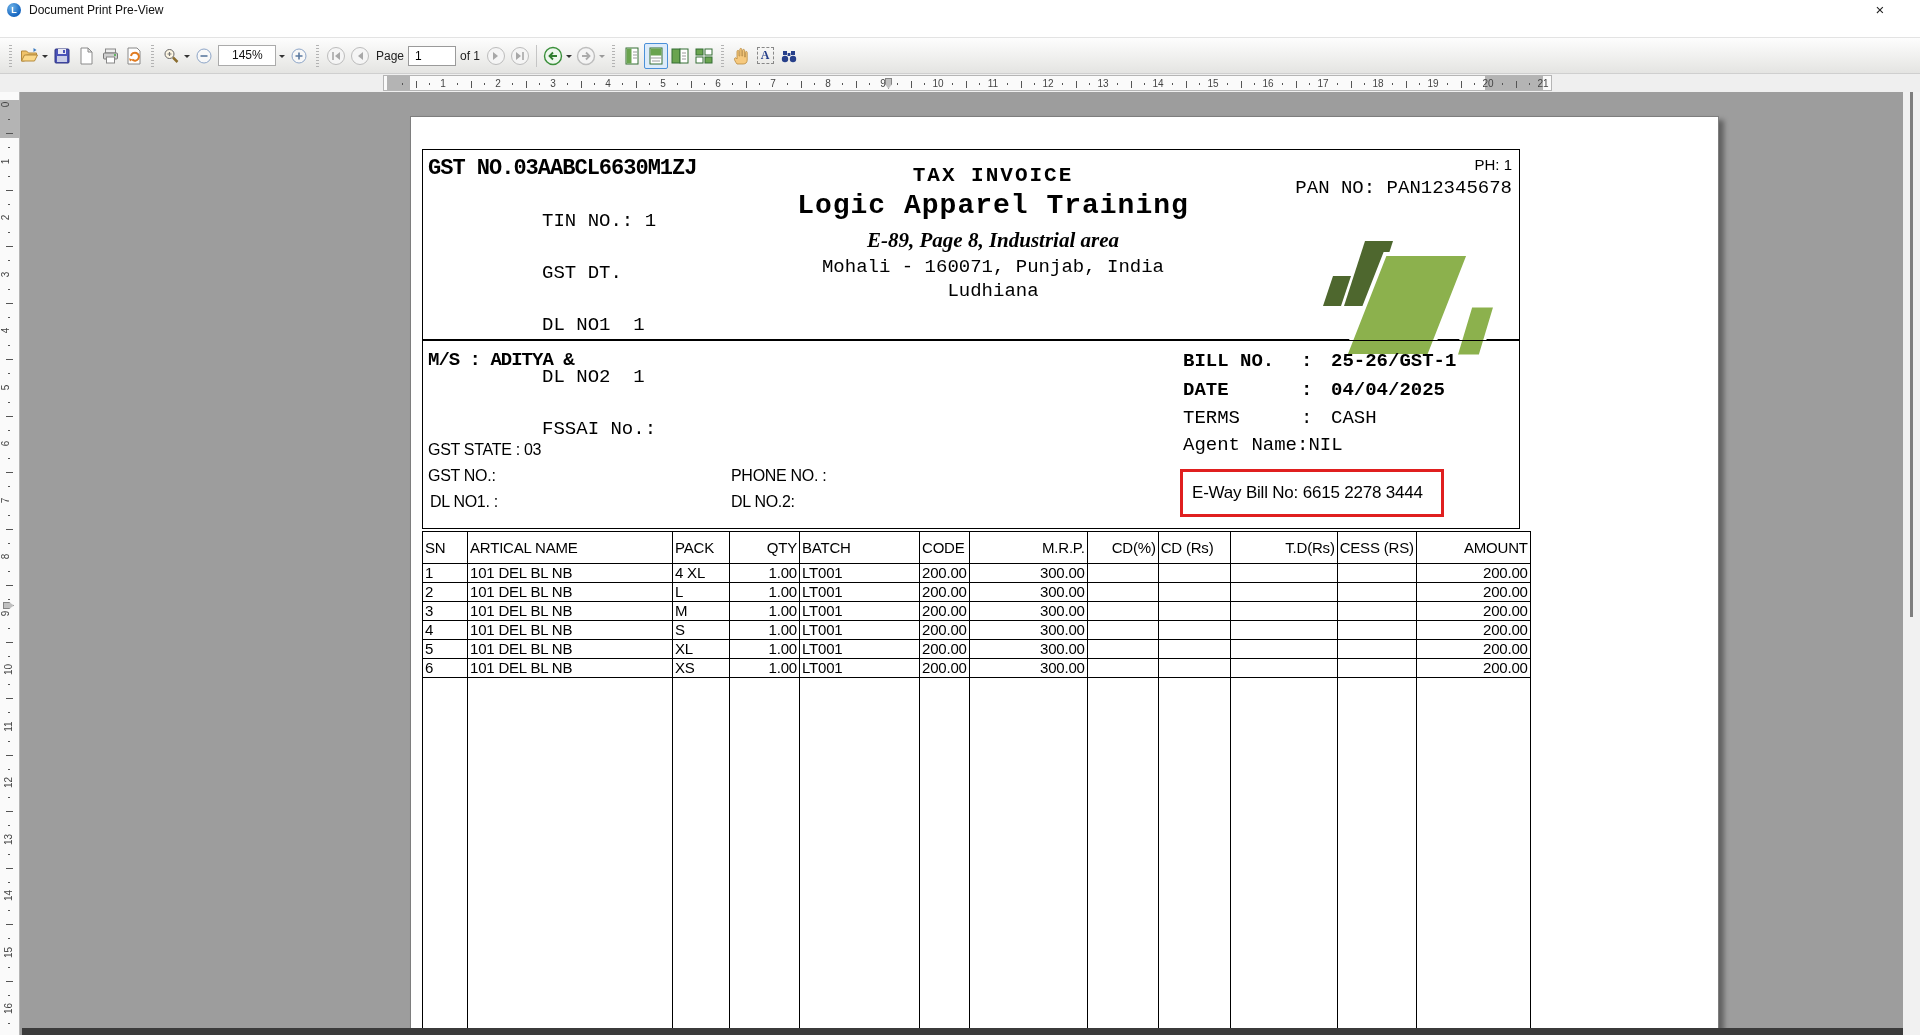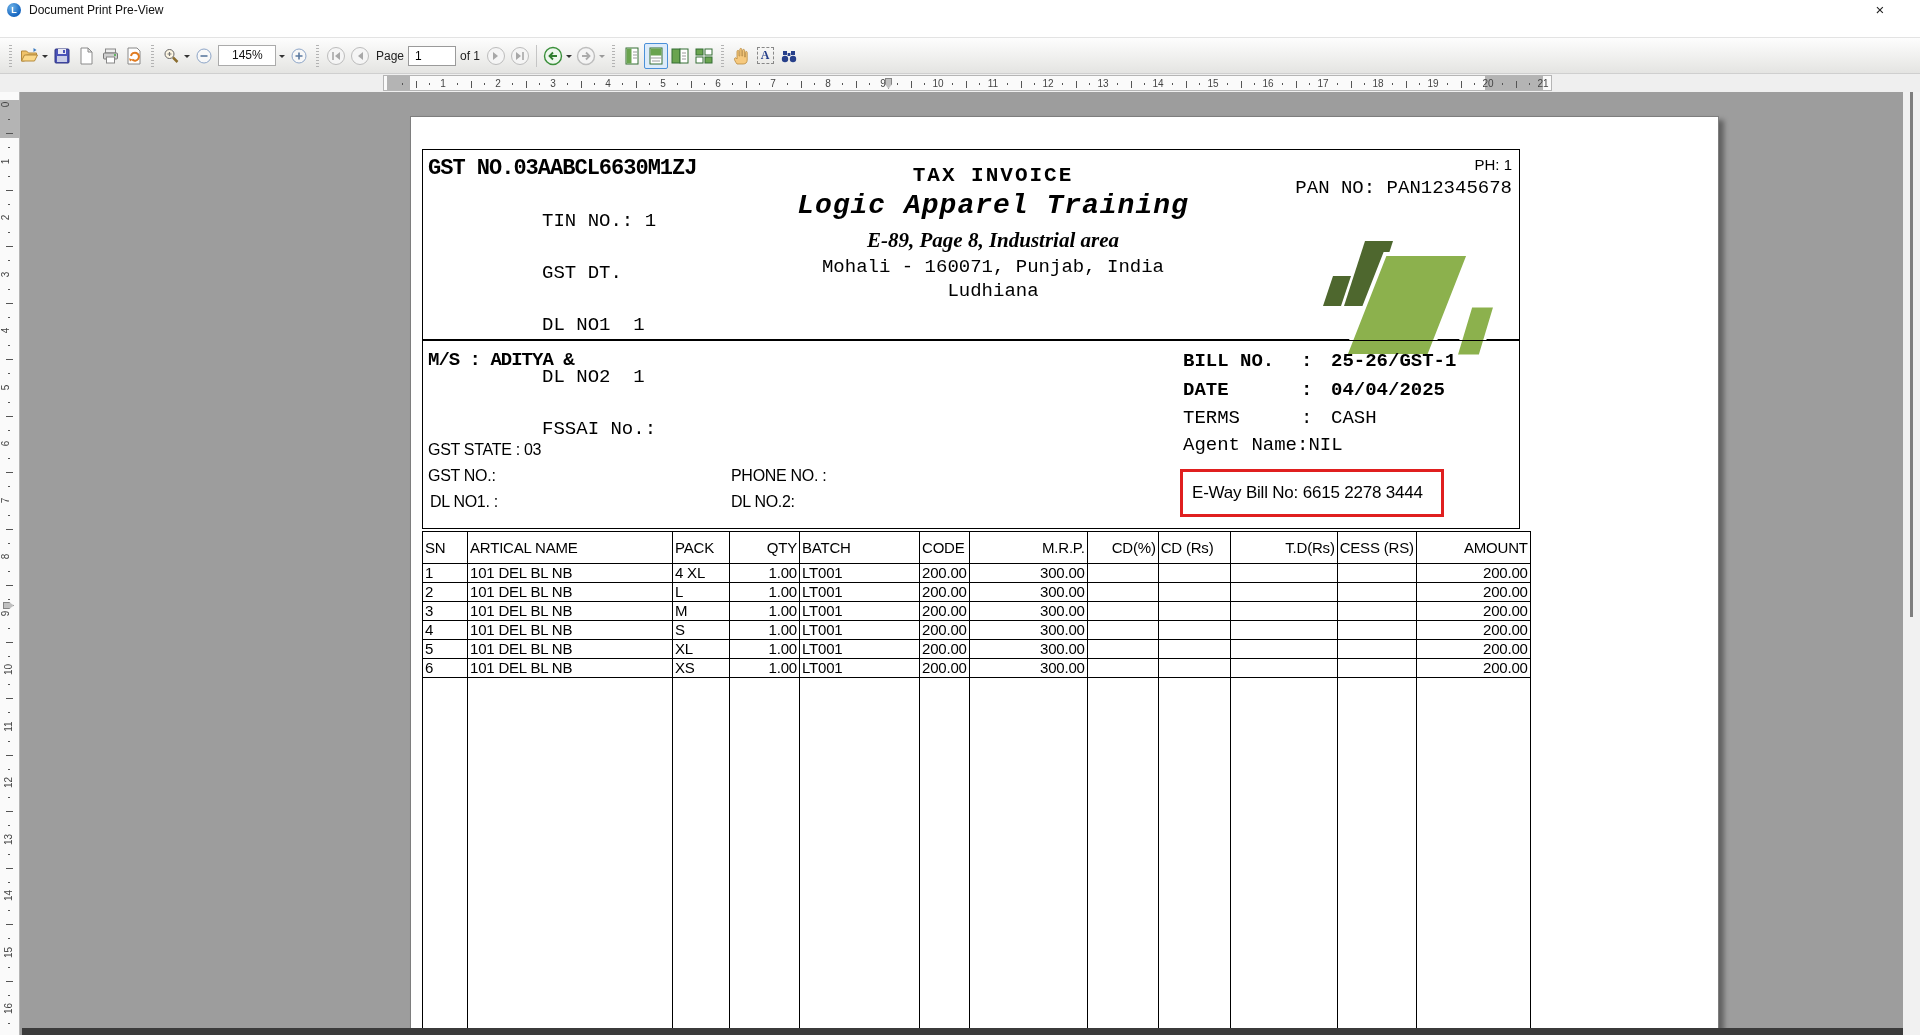--- a/index.html
+++ b/index.html
@@ -71,21 +71,21 @@
   .page { position:absolute; left:390px; top:24px; width:1309px; height:919px; background:#fff;
           border:1px solid #7e7e7e; border-bottom:none; box-shadow:5px 4px 5px rgba(0,0,0,.38);
           overflow:hidden;margin-left:20px; }
   .mono { font-family:"Liberation Mono", monospace; }
   .box { position:absolute; border:1px solid #000; }
   .hdr-left { position:absolute; left:5px; top:6px; font-size:19px; line-height:26px; white-space:pre; }
   .hdr-left .big { font-size:22px; font-weight:bold; letter-spacing:-1px; }
   .cline { position:absolute; left:0; width:100%; text-align:center; }
   .c-wrap { position:absolute; left:160px; top:0; width:820px; height:100%; }
   .taxinv { top:14px; font-weight:bold; font-size:21px; letter-spacing:2px; }
-  .company { top:40px; font-weight:bold; font-size:28px; letter-spacing:1px;font-style:italic; }
+  .company { top:40px; font-weight:bold; font-size:28px; letter-spacing:1px; }
   .addr1 { top:78px; font-family:"Liberation Serif", serif; font-style:italic; font-weight:600; font-size:21px; }
   .addr2 { top:106px; font-size:19px; }
   .city  { top:130px; font-size:19px; }
   .stcode{ top:154px; font-size:19px; }
   .ph  { position:absolute; right:7px; top:6px; font-size:15px; }
   .pan { position:absolute; right:7px; top:27px; font-size:19px; }
   .logo { position:absolute; right:16px; top:86px; }
 
   .ms { position:absolute; left:5px; top:8px; font-weight:bold; font-size:19px; letter-spacing:-1px; }
   .plabel { position:absolute; font-size:16px; letter-spacing:-0.3px; }

